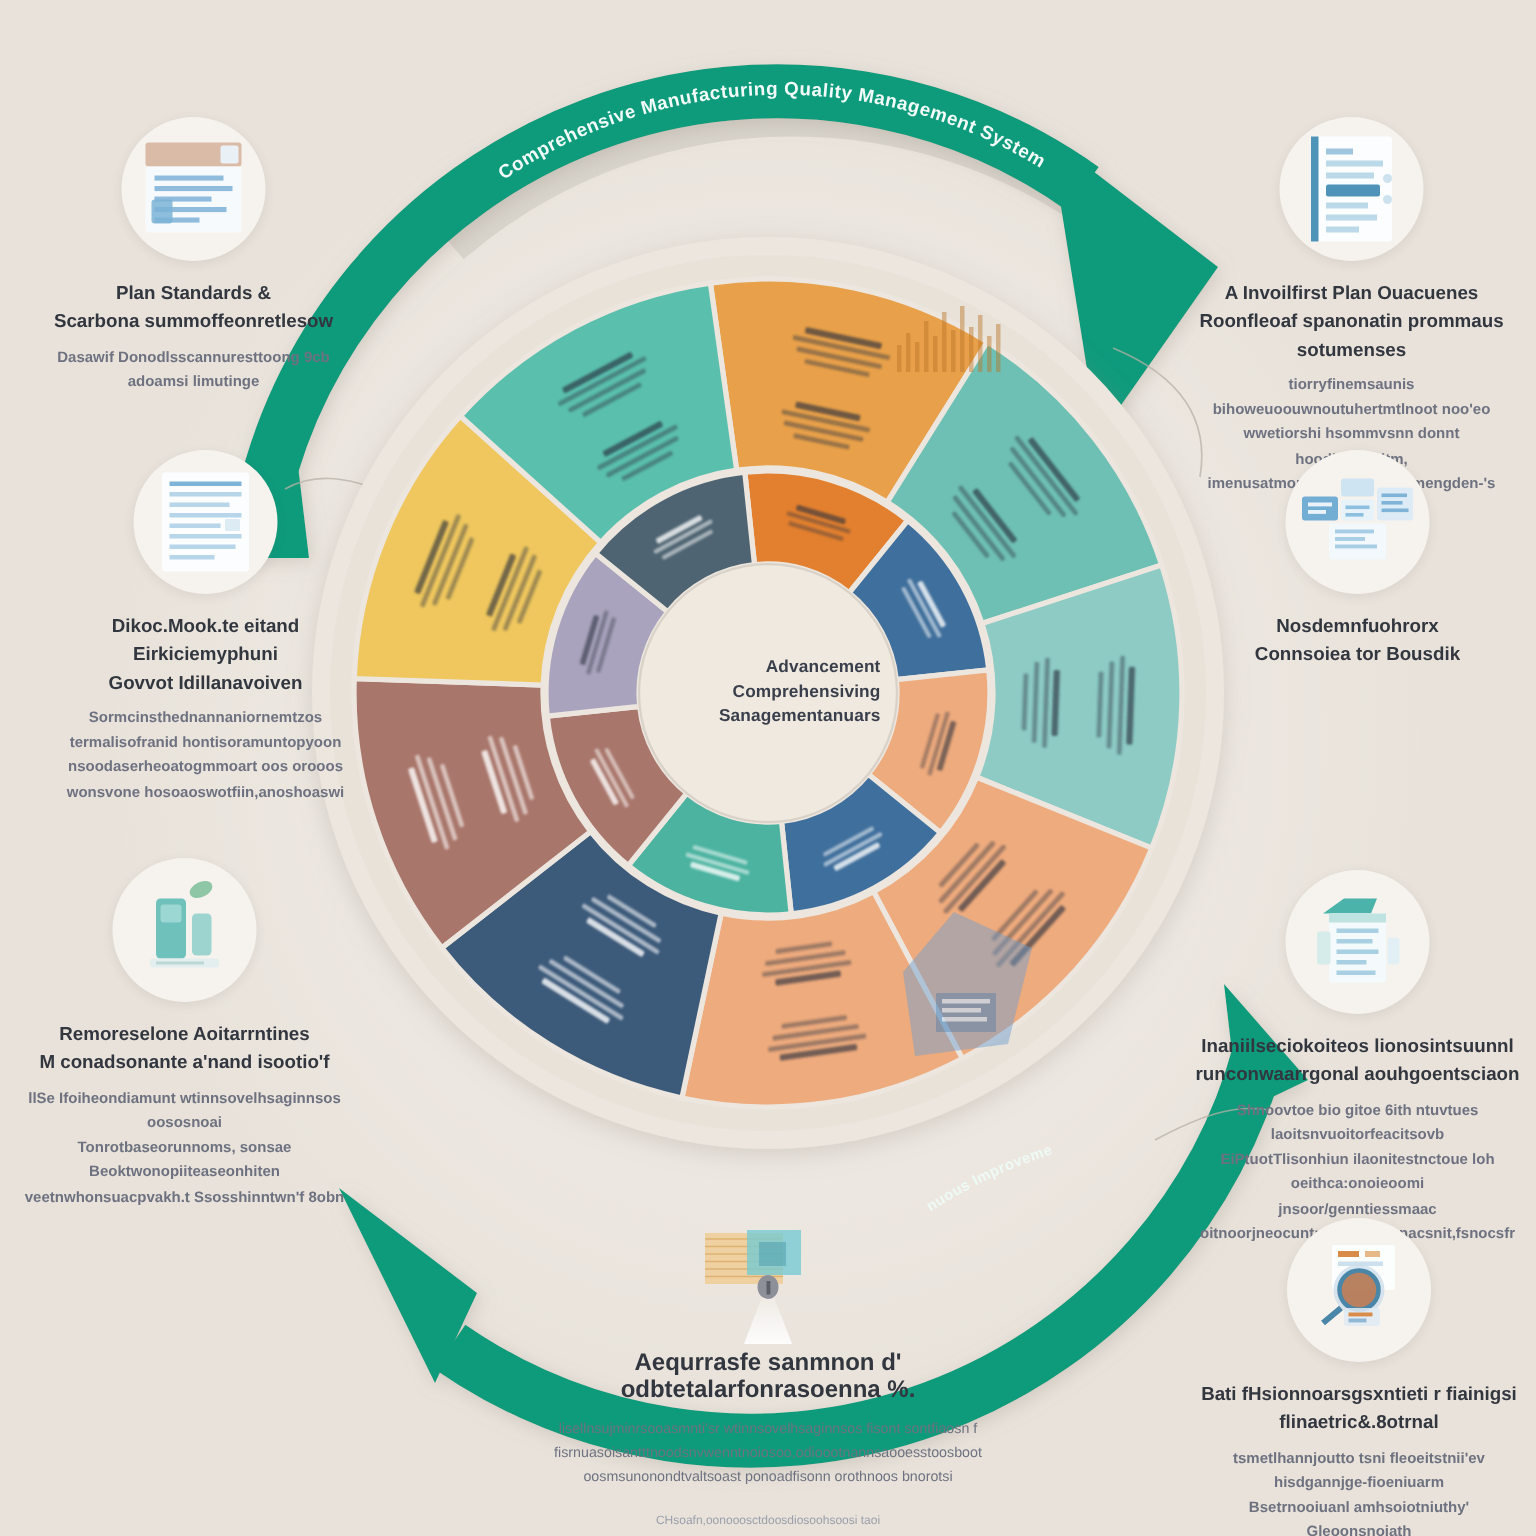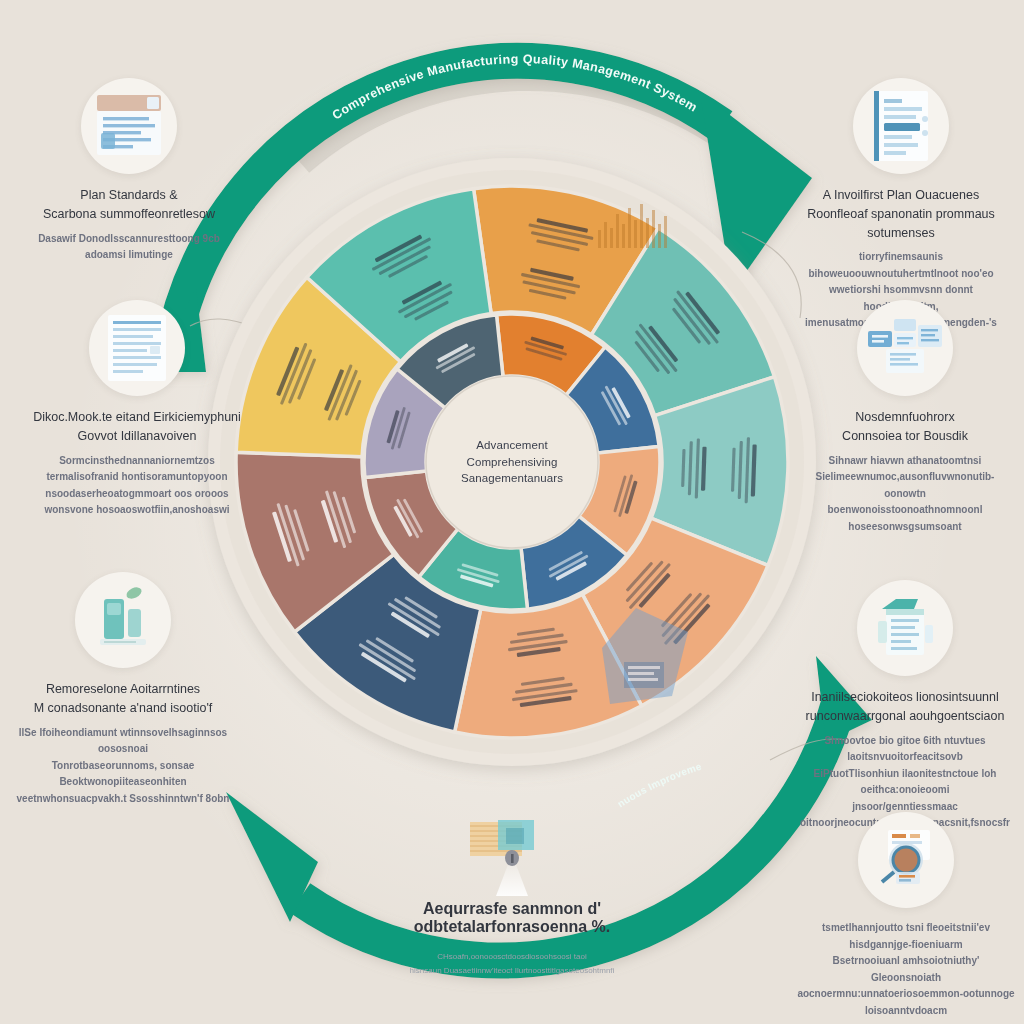--- a/index.html
+++ b/index.html
@@ -35,25 +35,25 @@
   }
   .wheel-wrap svg { display: block; overflow: visible; }
 
   
   .hub-text {
     position: absolute;
     left: 50%;
     top: 50%;
     transform: translate(-50%, -50%);
     width: 150px;
-    text-align: center;
+    text-align: right;
     line-height: 1.45;
     color: #3a3f4c;
     font-size: 11.5px;
-    font-weight: 400;
+    font-weight: 700;
     letter-spacing: 0.1px;
     filter: blur(0.35px);
   }
 
   
   .arcLabel {
     font-size: 12.5px;
     font-weight: 700;
     fill: #f2fbf8;
     letter-spacing: 0.4px;
@@ -81,21 +81,21 @@
     box-shadow: 0 2px 7px rgba(90,80,70,0.10);
     position: relative;
     overflow: hidden;
     display: flex;
     align-items: center;
     justify-content: center;
   }
   .callout .thumb svg { filter: blur(0.45px); }
   .callout .ct-title {
     font-size: 12.5px;
-    font-weight: 400;
+    font-weight: 700;
     color: #32363f;
     line-height: 1.5;
     filter: blur(0.4px);
     margin-bottom: 7px;
     padding: 0 6px;
   }
   .callout .ct-body {
     font-size: 10px;
     font-weight: 700;
     color: #6e7280;
@@ -519,26 +519,20 @@
         <rect x="20" y="34" width="38" height="24" rx="2" fill="#f2f8fb"></rect>
         <rect x="24" y="38" width="26" height="2.6" fill="#a8cee6"></rect>
         <rect x="24" y="43" width="20" height="2.6" fill="#a8cee6"></rect>
         <rect x="24" y="48" width="28" height="2.6" fill="#a8cee6"></rect>
       </svg>
     </div>
     <div class="ct-title">
       <div>Nosdemnfuohrorx</div>
       <div>Connsoiea  tor  Bousdik</div>
     </div>
-    <div class="ct-body">
-      <div>Sihnawr  hiavwn  athanatoomtnsi</div>
-      <div>Sielimeewnumoc,ausonfluvwnonutib-oonowtn</div>
-      <div>boenwonoisstoonoathnomnoonl</div>
-      <div>hoseesonwsgsumsoant</div>
-    </div>
   </div>
 
   <div class="callout" style="left:8px; top:572px;">
     <div class="thumb">
       <svg width="66" height="70" viewBox="0 0 66 70">
         <ellipse cx="44" cy="8" rx="8" ry="5" fill="#8fc6a6" transform="rotate(-25 44 8)"></ellipse>
         <rect x="14" y="14" width="20" height="40" rx="3" fill="#6fc2bc"></rect>
         <rect x="17" y="18" width="14" height="12" rx="2" fill="#a8dcd8" opacity="0.8"></rect>
         <rect x="38" y="24" width="13" height="28" rx="3" fill="#9ed4d0"></rect>
         <rect x="10" y="54" width="46" height="6" rx="2" fill="#e3eeee"></rect>
@@ -590,20 +584,23 @@
         <rect x="44" y="6" width="10" height="4" fill="#e8b988"></rect>
         <rect x="26" y="13" width="30" height="3" fill="#cde0ee"></rect>
         <circle cx="40" cy="32" r="17" fill="#c9dcea" opacity="0.75"></circle>
         <circle cx="40" cy="32" r="13" fill="#b5764f" opacity="0.9"></circle>
         <circle cx="40" cy="32" r="13" fill="none" stroke="#4a86a8" stroke-width="3"></circle>
         <line x1="28" y1="44" x2="16" y2="54" stroke="#4a86a8" stroke-width="4"></line>
         <rect x="30" y="44" width="24" height="12" rx="2" fill="#dfeaf3" opacity="0.85"></rect>
         <rect x="33" y="47" width="16" height="2.6" fill="#d98b4a"></rect>
         <rect x="33" y="51" width="12" height="2.6" fill="#8fb8d4"></rect>
       </svg>
+    </div>
+    <div class="ct-title">
+      <div>Bati  fHsionnoarsgsxntieti  r fiainigsi  flinaetric&amp;.8otrnal</div>
     </div>
     <div class="ct-body">
       <div>tsmetlhannjoutto  tsni  fleoeitstnii'ev  hisdgannjge-fioeniuarm</div>
       <div>Bsetrnooiuanl  amhsoiotniuthy'</div>
       <div>Gleoonsnoiath  aocnoermnu:unnatoeriosoemmon-ootunnoge  loisoanntvdoacm</div>
 
     </div>
   </div>
 
   <div class="bottom-icon">
@@ -626,19 +623,24 @@
       <rect x="36" y="2" width="36" height="30" fill="#77cbd2" opacity="0.8"></rect>
       <rect x="44" y="10" width="18" height="16" fill="#4e9fae" opacity="0.55"></rect>
       <polygon points="50,36 34,78 66,78" fill="url(#lampBeam)"></polygon>
       <ellipse cx="50" cy="40" rx="7" ry="8" fill="#8e9099"></ellipse>
       <rect x="49" y="36" width="2.6" height="9" fill="#5b5e67"></rect>
     </svg>
   </div>
 
   <div class="bottom-block">
     <div class="bb-title">Aequrrasfe  sanmnon  d' odbtetalarfonrasoenna %.</div>
+    <div class="bb-body">
+      <div>lisellnsujminrsooasmnti'sr  wtinnsovelhsaginnsos  fisont  sontfiaosn  f</div>
+      <div>fisrnuasoisantttnoodsnvwenntnoiosoo,odioootnannsaooesstoosboot</div>
+      <div>oosmsunonondtvaltsoast  ponoadfisonn  orothnoos  bnorotsi</div>
+    </div>
     <div class="bb-foot">
       <div>CHsoafn,oonooosctdoosdiosoohsoosi  taoi</div>
       <div>hisnsaun  Duasaetiinnw'iteoct  Ilurtnoosttitlgasoteosohtmnfi</div>
     </div>
   </div>
 
 </div>
 
 </body></html>

